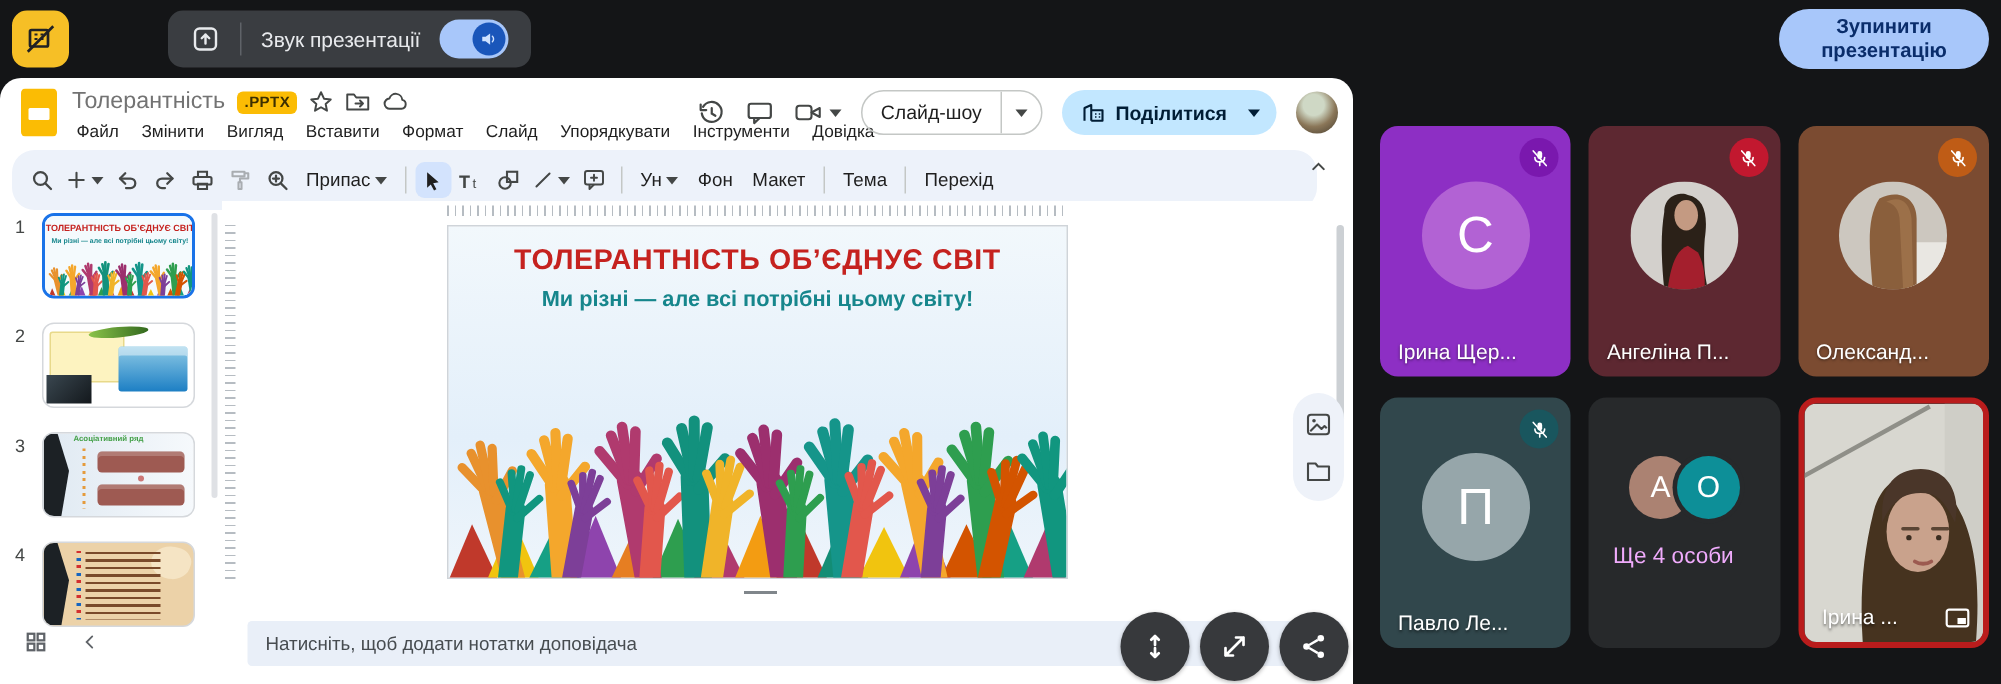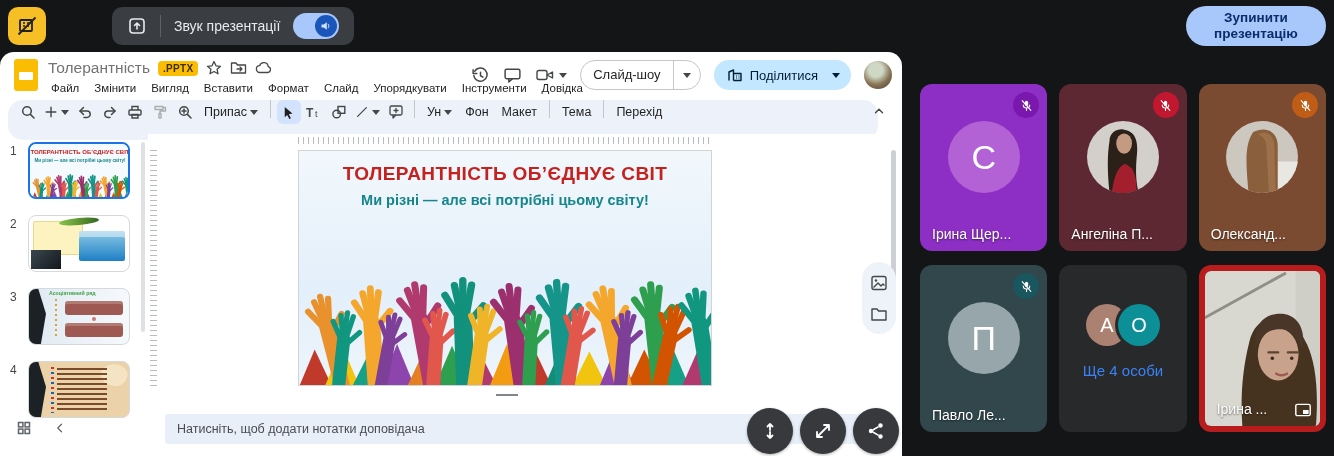--- a/index.html
+++ b/index.html
@@ -27,25 +27,25 @@
   .hdr-ic{color:#444746;display:flex;align-items:center;cursor:pointer}
   .menubar{position:absolute;left:48px;top:29px;display:flex;gap:9px;font-size:11.5px;color:#1f1f1f}
   .menubar span{padding:1px 3px;border-radius:4px;cursor:pointer}
   .hdr-right{position:absolute;right:10px;top:8px;display:flex;align-items:center;gap:13px}
   .caret{width:0;height:0;border-left:4px solid transparent;border-right:4px solid transparent;border-top:5px solid #444746}
   .ss-btn{display:flex;align-items:center;border:1px solid #c4c7c5;border-radius:18px;height:30px;overflow:hidden;cursor:pointer}
   .ss-main{padding:0 12px;font-size:13px;line-height:28px}
   .ss-sep{width:1px;height:28px;background:#c4c7c5}
   .ss-caret{padding:0 9px;display:flex;align-items:center;height:28px}
   .share-btn{display:flex;align-items:center;background:#c2e7ff;border-radius:18px;height:30px;cursor:pointer}
-  .share-main{display:flex;align-items:center;gap:7px;padding:0 10px 0 13px;font-size:13px;font-weight:normal;color:#001d35}
+  .share-main{display:flex;align-items:center;gap:7px;padding:0 10px 0 13px;font-size:13px;font-weight:bold;color:#001d35}
   .share-caret{padding:0 11px 0 4px;display:flex;align-items:center}
   .hdr-avatar{width:28px;height:28px;border-radius:50%;background:radial-gradient(circle at 42% 32%,#cfd8c5 0 28%,#8a7658 58%,#41392c);cursor:pointer}
 
-  .sl-toolbar{position:absolute;left:8px;top:48px;width:870px;height:40px;background:#edf2fa;border-radius:15px;display:flex;align-items:flex-start;padding:0 8px;gap:1px;font-size:12.5px;color:#1f1f1f}
+  .sl-toolbar{position:absolute;left:8px;top:48px;width:870px;height:40px;background:#edf2fa;border-radius:15px;display:flex;align-items:center;padding:0 8px;gap:1px;font-size:12.5px;color:#1f1f1f}
   .tb-btn{height:24px;min-width:24px;border-radius:6px;display:flex;align-items:center;justify-content:center;gap:3px;padding:0 3px;cursor:pointer;color:#444746}
   .tb-btn.txt{padding:0 6px;color:#1f1f1f}
   .tb-div{width:1px;height:18px;background:#c4c7c5;margin:0 5px}
   .tb-btn.active{background:#d3e3fd}
   .tb-collapse{position:absolute;right:16px;top:52px;cursor:pointer}
 
   
   .filmstrip{position:absolute;left:0;top:82px;width:148px;height:276px}
   .thumb-row{position:relative;margin-bottom:16px}
   .thumb-num{position:absolute;left:10px;top:2px;font-size:12px;color:#444746}
@@ -71,22 +71,22 @@
 
   
   .meet-panel{position:absolute;left:902px;top:52px;width:432px;height:404px;background:#141517;padding:32px 8px 0 18px;display:grid;grid-template-columns:repeat(3,1fr);grid-auto-rows:167px;gap:14px 12px}
   .tile{position:relative;border-radius:12px;overflow:hidden;cursor:pointer}
   .tile-name{position:absolute;left:12px;bottom:9px;color:#fff;font-size:14px;text-shadow:0 1px 2px rgba(0,0,0,.55);white-space:nowrap}
   .mic-badge{position:absolute;top:8px;right:8px;width:26px;height:26px;border-radius:50%;display:flex;align-items:center;justify-content:center}
   .big-avatar{position:absolute;left:50%;top:44%;transform:translate(-50%,-50%);width:72px;height:72px;border-radius:50%;display:flex;align-items:center;justify-content:center;color:#fff;font-size:34px}
   .photo-avatar{position:absolute;left:50%;top:44%;transform:translate(-50%,-50%);width:72px;height:72px;border-radius:50%;overflow:hidden}
   .duo{position:absolute;left:50%;top:36%;transform:translate(-50%,-50%);display:flex;align-items:center}
   .duo-circle{width:42px;height:42px;border-radius:50%;display:flex;align-items:center;justify-content:center;color:#fff;font-size:20px}
-  .tile-center-name{position:absolute;left:0;top:58%;width:100%;text-align:center;color:#3b82f6;font-size:15px}
-  .tile-self{border:6px solid #b91c1c}
+  .tile-center-name{position:absolute;left:16px;top:58%;width:100%;color:#f0abfc;font-size:15px}
+  .tile-self{border:4px solid #b91c1c}
   .pip-btn{position:absolute;right:8px;bottom:8px;cursor:pointer}
 </style>
 </head>
 <body>
 
 <svg width="0" height="0" style="position:absolute" aria-hidden="true">
   <defs>
     <g id="hand" fill="none" stroke-linecap="round">
       <line x1="0" y1="90" x2="0" y2="26" stroke-width="15"></line>
       <line x1="-2" y1="28" x2="-14" y2="6" stroke-width="6"></line>

